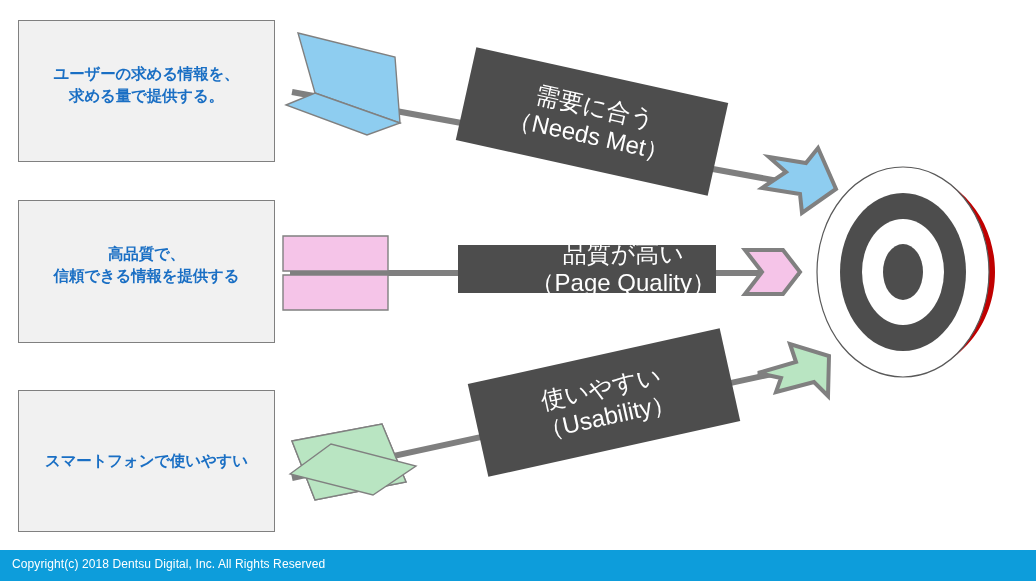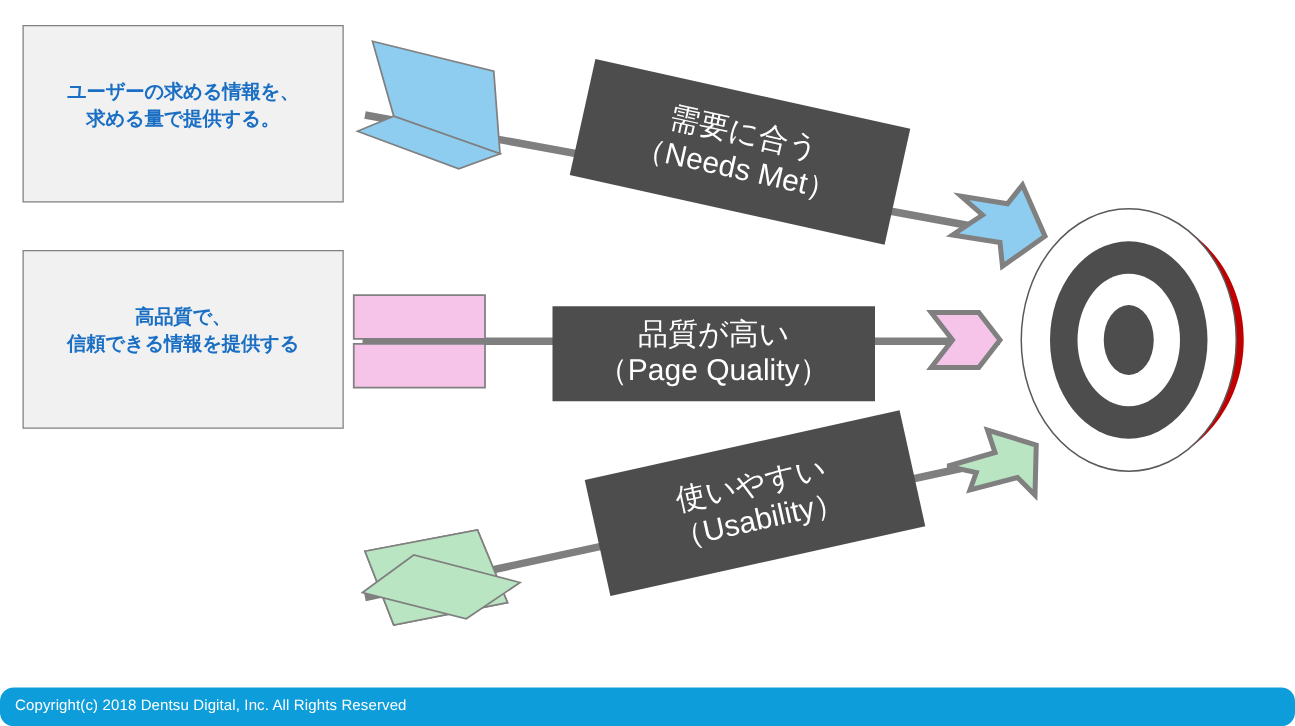--- a/index.html
+++ b/index.html
@@ -75,37 +75,36 @@
     line-height: 1.2;
     white-space: pre-line;
     font-weight: normal;
   }
   #lbl-1 {
     left: 463px; top: 74px; width: 258px; height: 95px;
     transform: rotate(12.5deg);
     transform-origin: 50% 50%;
   }
   #lbl-2 {
-    left: 442px; top: 245px; width: 258px; height: 76px;
+    left: 458px; top: 245px; width: 258px; height: 48px; justify-content: flex-end;
   }
   #lbl-3 {
     left: 475px; top: 355px; width: 258px; height: 95px;
     transform: rotate(-12.5deg);
     transform-origin: 50% 50%;
   }
 
   
   #footer {
     position: absolute;
     left: 0;
     top: 550px;
     width: 1036px;
     height: 31px;
     background: #0d9ddb;
-    border-radius: 11px;
   }
   #footer-text {
     position: absolute;
     left: 12px;
     top: 7px;
     color: #ffffff;
     font-size: 12px;
     letter-spacing: 0.1px;
   }
 </style>
@@ -164,20 +163,23 @@
   <div class="stmt-box" id="stmt-1">
     <div class="stmt-text">ユーザーの求める情報を、
 求める量で提供する。</div>
   </div>
 
   <div class="stmt-box" id="stmt-2">
     <div class="stmt-text">高品質で、
 信頼できる情報を提供する</div>
   </div>
 
+  <div class="stmt-box" id="stmt-3">
+    <div class="stmt-text">スマートフォンで使いやすい</div>
+  </div>
 
   <div class="lbl-box" id="lbl-1">
     <div class="lbl-text">需要に合う
 （Needs Met）</div>
   </div>
 
   <div class="lbl-box" id="lbl-2">
     <div class="lbl-text">品質が高い
 （Page Quality）</div>
   </div>

